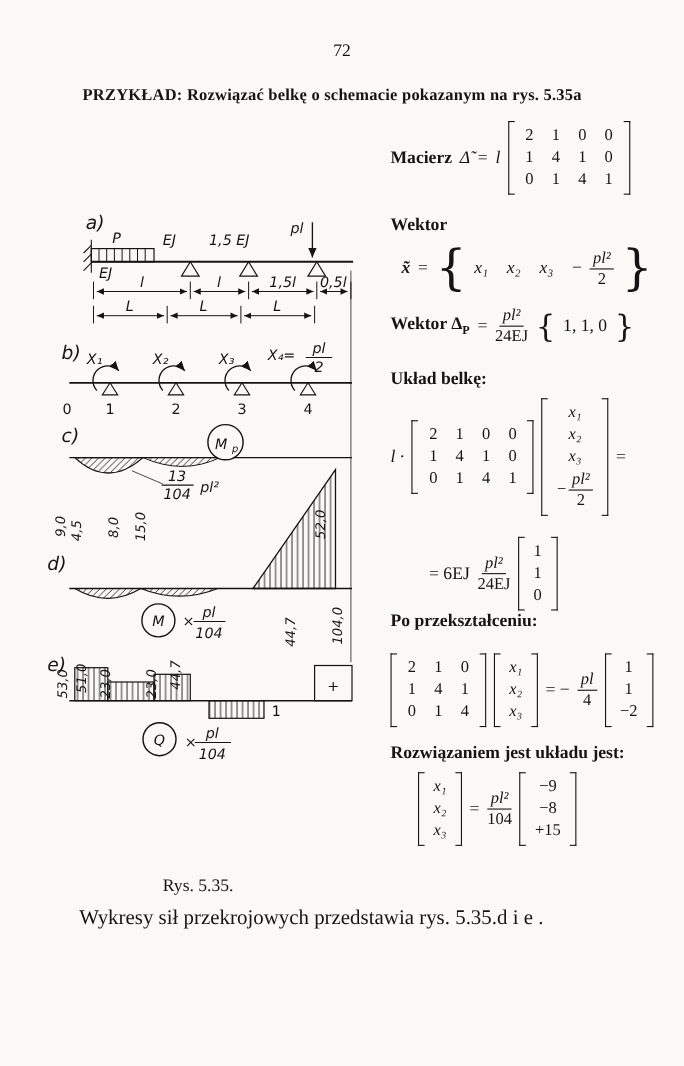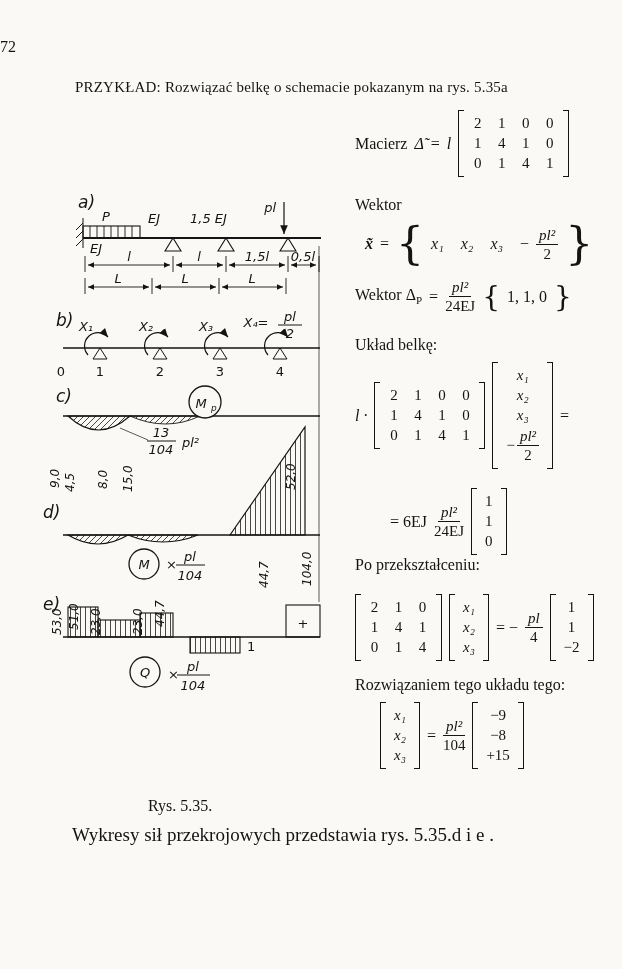--- a/index.html
+++ b/index.html
@@ -1,25 +1,25 @@
 <!DOCTYPE html>
 <html><head>
 <meta charset="utf-8">
 <style>
   *{margin:0;padding:0;box-sizing:border-box;}
   html,body{width:622px;height:969px;}
   body{background:#faf9f5;color:#141414;font-family:"Liberation Serif",serif;position:relative;overflow:hidden;}
   .page{position:relative;width:622px;height:969px;}
-  .pagenum{position:absolute;top:38px;left:0;width:622px;font-size:16px;}
-  .heading{position:absolute;top:79px;left:75px;width:500px;font-size:15px;font-weight:400;letter-spacing:.2px;}
+  .pagenum{position:absolute;top:38px;left:0;width:622px;text-align:center;font-size:16px;}
+  .heading{position:absolute;top:79px;left:75px;width:500px;font-size:15px;font-weight:700;letter-spacing:.2px;}
   .caption{position:absolute;left:148px;top:797px;font-size:16px;text-align:right;}
   .footer{position:absolute;left:72px;top:824px;font-size:19px;}
   .eq-col{position:absolute;left:355px;top:0;width:265px;}
   .eqrow{position:absolute;left:0;display:flex;align-items:center;gap:7px;font-size:16px;white-space:nowrap;}
-  .lbl{font-weight:400;}
+  .lbl{font-weight:700;}
   .i{font-style:italic;}
   .b{font-weight:700;}
   .matrix{display:inline-flex;align-items:stretch;}
   .br-l{width:6px;border:1.6px solid #141414;border-right:none;}
   .br-r{width:6px;border:1.6px solid #141414;border-left:none;}
   .mgrid{display:grid;row-gap:3px;column-gap:13px;padding:5px 8px;align-items:center;justify-items:center;font-size:15px;}
   .c4{grid-template-columns:repeat(4,11px);}
   .c3{grid-template-columns:repeat(3,11px);}
   .c1{grid-template-columns:auto;}
   .frac{display:inline-flex;flex-direction:column;align-items:center;line-height:1.2;font-size:15px;}
@@ -369,21 +369,21 @@
         <span class="mgrid c1">
           <span>1</span>
           <span>1</span>
           <span>−2</span>
         </span>
         <span class="br-r"></span>
       </span>
     </div>
 
     <div class="eqrow" style="top:676px">
-      <span class="lbl">Rozwiązaniem tego układu tego:</span>
+      <span class="lbl">Rozwiązaniem jest układu jest:</span>
     </div>
 
     <div class="eqrow" style="top:702px;left:25px">
       <span class="matrix">
         <span class="br-l"></span>
         <span class="mgrid c1">
           <span class="i">x₁</span>
           <span class="i">x₂</span>
           <span class="i">x₃</span>
         </span>

